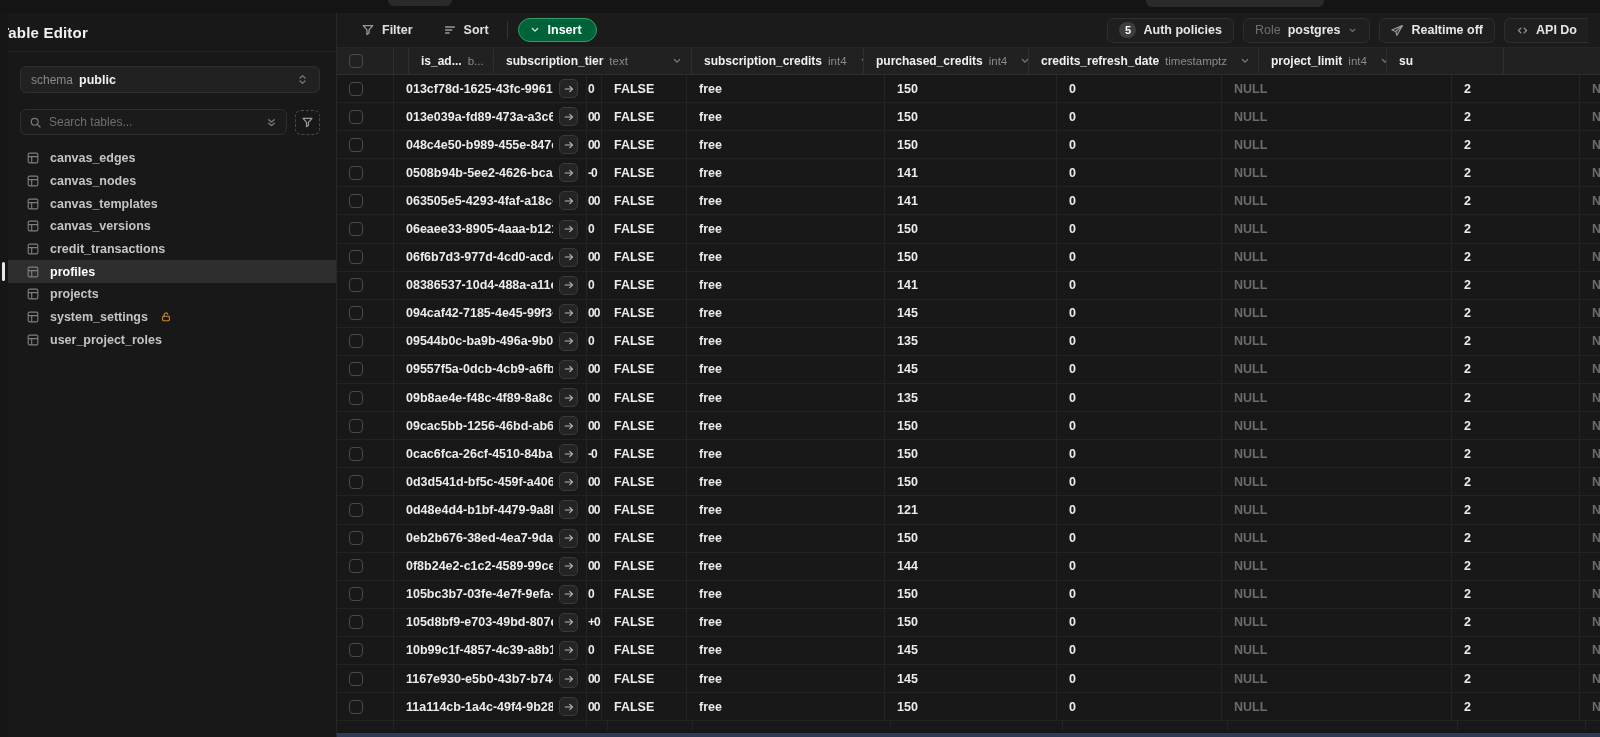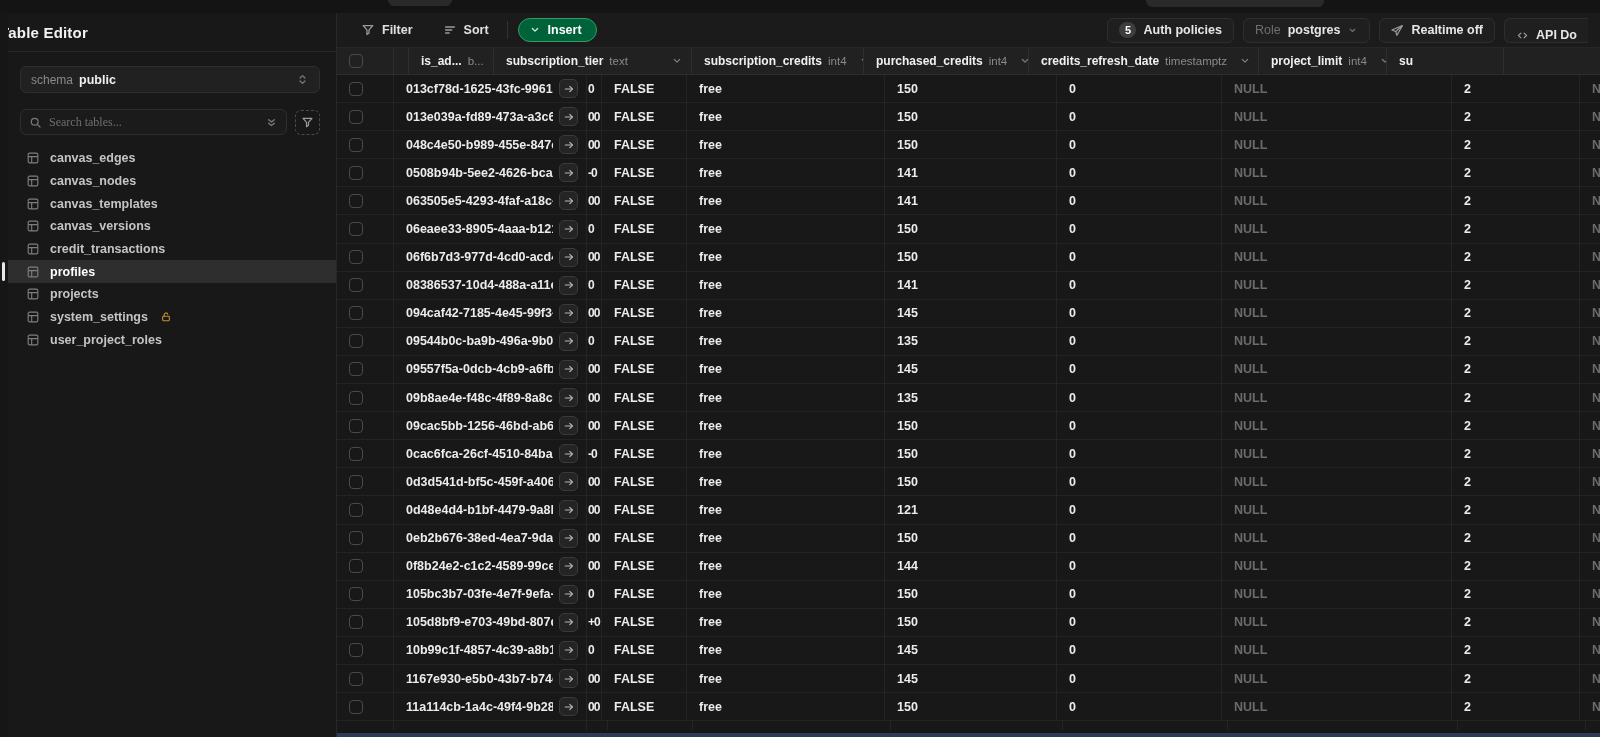--- a/index.html
+++ b/index.html
@@ -27,21 +27,21 @@
   .schema-select .lbl { color:#8a8a8a; font-size:12px; margin-right:6px; }
   .schema-select .val { color:#f0f0f0; font-size:12.5px; font-weight:700; }
   .schema-select .spacer { flex:1; }
   .btn-newtable { margin-top:6px; height:26px; background:#232323; border:1px solid #2b2b2b; border-radius:6px;
     display:flex; align-items:center; padding:0 10px; gap:8px; cursor:pointer; }
   .btn-newtable .txt { font-size:12.5px; font-weight:700; color:#e8e8e8; }
   .search-row { display:flex; align-items:center; gap:8px; margin-top:16px; }
   .search-box { flex:1; height:26px; border:1px solid #2e2e2e; border-radius:6px; background:#1b1b1b;
     display:flex; align-items:center; padding:0 8px; gap:7px; }
   .search-box input { flex:1; background:transparent; border:none; outline:none; color:#d0d0d0;
-    font-size:12px; font-family:Liberation Serif, serif; }
+    font-size:12px; font-family:Liberation Sans, sans-serif; }
   .search-box input::placeholder { color:#6f6f6f; }
   .filter-sq { width:25px; height:25px; border:1px dashed #4a4a4a; border-radius:6px; display:flex;
     align-items:center; justify-content:center; color:#9a9a9a; cursor:pointer; flex:none; }
   .table-list { margin-top:12px; }
   .t-item { height:22.7px; display:flex; align-items:center; gap:10px; padding-left:18px; margin-left:8px;
     color:#c4c4c4; font-size:12.5px; font-weight:600; cursor:pointer; position:relative; }
   .t-item .ticon { color:#7e7e7e; display:flex; }
   .t-item.active { background:#2e2e2e; color:#ffffff; font-weight:700; }
   .t-item.active::before { content:""; position:absolute; left:-6px; top:2px; bottom:2px; width:3px; background:#e8e8e8; border-radius:2px; }
   .lock { color:#c98d2e; display:flex; margin-left:2px; }
@@ -55,21 +55,21 @@
   .btn-insert { display:flex; align-items:center; gap:7px; background:#006239; border:1px solid #2f9e6b;
     color:#fff; font-size:12.5px; font-weight:700; height:24px; padding:0 14px 0 10px; border-radius:13px; cursor:pointer; }
   .btn-insert .chev { color:#cfead9; display:flex; }
   .toolbar .flexspace { flex:1; }
   .pill { display:flex; align-items:center; gap:7px; height:25px; border:1px solid #2e2e2e; background:#1f1f1f;
     border-radius:6px; padding:0 11px; font-size:12.5px; font-weight:700; color:#e6e6e6; cursor:pointer; margin-left:9px; white-space:nowrap; }
   .pill .cnt { background:#3d3d3d; color:#fff; border-radius:8px; min-width:17px; height:16px; display:flex;
     align-items:center; justify-content:center; font-size:11px; font-weight:700; }
   .pill .dim { color:#6f6f6f; font-weight:400; }
   .pill .ic { color:#9a9a9a; display:flex; }
-  .pill.cut { border-top-right-radius:0; border-bottom-right-radius:0; border-right:none;align-items:flex-end; }
+  .pill.cut { border-top-right-radius:0; border-bottom-right-radius:0; border-right:none; }
 
   
   .gridwrap { flex:1; position:relative; overflow:hidden; }
   .grid { position:absolute; left:0; top:0; width:1360px; }
   .g-head { display:flex; height:27px; background:#212121; border-bottom:1px solid #2e2e2e; }
   .hcell { display:flex; align-items:center; gap:6px; padding:0 8px 0 12px; border-right:1px solid #2e2e2e;
     font-size:12px; overflow:hidden; flex:none; cursor:pointer; }
   .hcell .cname { color:#f0f0f0; font-weight:700; white-space:nowrap; }
   .hcell .ctype { color:#8a8a8a; font-weight:400; white-space:nowrap; font-size:11.5px; }
   .hcell .hspace { flex:1; }

